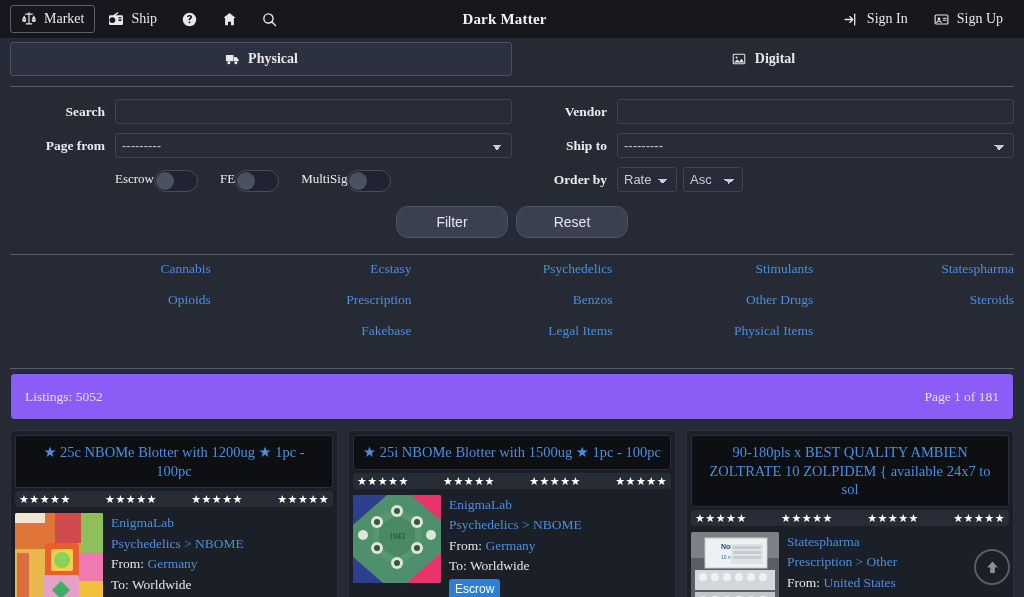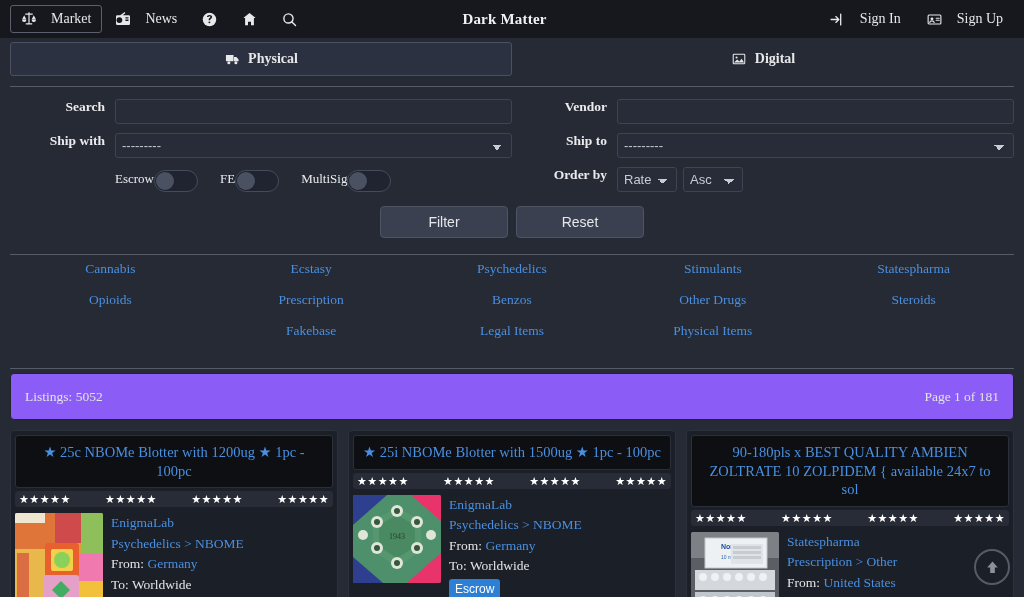--- a/index.html
+++ b/index.html
@@ -16,21 +16,21 @@
   .navbar {
     height: 38px;
     background: #16181d;
     display: flex;
     align-items: center;
     padding: 0 10px;
     position: relative;
   }
   .nav-left { display: flex; align-items: center; gap: 2px; }
   .nav-item {
-    display: flex; align-items: center; gap: 14px;
+    display: flex; align-items: center; gap: 7px;
     padding: 6px 11px;
     font-size: 14px;
     color: #e8e8ea;
     line-height: 1;
     white-space: nowrap;
   }
   .nav-item.active {
     border: 1px solid #5a5f6b;
     border-radius: 3px;
     padding: 5px 10px;
@@ -82,21 +82,21 @@
   
   .filter {
     padding: 12px 10px 6px 10px;
   }
   .frow {
     display: flex;
     gap: 0;
     align-items: center;
     margin-bottom: 9px;
   }
-  .fcol { width: 50%; display: flex; align-items: flex-start; }
+  .fcol { width: 50%; display: flex; align-items: center; }
   .flabel {
     width: 105px;
     text-align: right;
     padding-right: 10px;
     font-size: 13.5px;
     font-weight: bold;
     color: #ebebee;
     flex: none;
   }
   .finput, .fselect {
@@ -148,42 +148,42 @@
     width: 18px; height: 18px;
     border-radius: 50%;
     background: #4a5160;
   }
 
   .btn-row {
     display: flex; justify-content: center; gap: 8px;
     margin-top: 14px;
   }
   .btn {
-    width: 128px;
+    width: 112px;
     padding: 7px 0;
     background: #3a4050;
     border: 1px solid #4d5464;
-    border-radius: 4px;
+    border-radius: 12px;
     color: #e6e7ea;
     font-family: "Liberation Sans", sans-serif;
     font-size: 14px;
     text-align: center;
   }
 
   
   .cats {
     padding: 6px 10px 4px 10px;
   }
   .cat-row {
     display: flex;
     margin-bottom: 15px;
   }
   .cat-cell {
     flex: 1 1 20%;
-    text-align: center;
+    text-align: right;
     font-size: 13.5px;
     color: #4a8fe0;
   }
   .cat-cell.empty { color: transparent; }
 
   
   .listbar {
     margin: 4px 10px 0 10px;
     background: #8b5cf6;
     border: 1px solid #20242c;
@@ -299,21 +299,21 @@
       </span>
       <span>Market</span>
     </div>
 
     <div class="nav-item">
       <span class="nav-icon">
         <svg viewBox="0 0 16 16" width="16" height="16" fill="#e8e8ea">
           <path d="M9.8 1 5.2 4.3h-3A1.2 1.2 0 0 0 1 5.5v7.3A1.2 1.2 0 0 0 2.2 14h11.6a1.2 1.2 0 0 0 1.2-1.2V5.5a1.2 1.2 0 0 0-1.2-1.2H7.6l2.7-2zM4.4 6.2a2.9 2.9 0 1 1 0 5.8 2.9 2.9 0 0 1 0-5.8zm6 0h3.1v1.3h-3.1zm0 2.4h3.1v1.3h-3.1z"></path>
         </svg>
       </span>
-      <span>News</span>
+      <span>Ship</span>
     </div>
 
     <div class="nav-item">
       <span class="nav-icon">
         <svg viewBox="0 0 16 16" width="15" height="15" fill="#e8e8ea">
           <circle cx="8" cy="8" r="7.2"></circle>
           <path d="M8 3.1c-1.5 0-2.6.9-2.8 2.3h1.7c.1-.5.5-.9 1.1-.9.6 0 1 .4 1 .9 0 .5-.3.7-.9 1.1-.7.5-1 .9-1 1.8v.4h1.7v-.3c0-.5.2-.7.8-1.1.8-.5 1.2-1.1 1.2-2 0-1.3-1.1-2.2-2.8-2.2zm-.1 6.9a1 1 0 1 0 0 2.1 1 1 0 0 0 0-2.1z" fill="#16181d"></path>
         </svg>
       </span>
     </div>
@@ -395,21 +395,21 @@
       <input class="finput" type="text" value="" style="">
     </div>
     <div class="fcol">
       <div class="flabel">Vendor</div>
       <input class="finput" type="text" value="" style="">
     </div>
   </div>
 
   <div class="frow">
     <div class="fcol">
-      <div class="flabel">Ship with</div>
+      <div class="flabel">Page from</div>
       <select class="fselect">
         <option>---------</option>
       </select>
     </div>
     <div class="fcol">
       <div class="flabel">Ship to</div>
       <select class="fselect">
         <option>---------</option>
       </select>
     </div>

